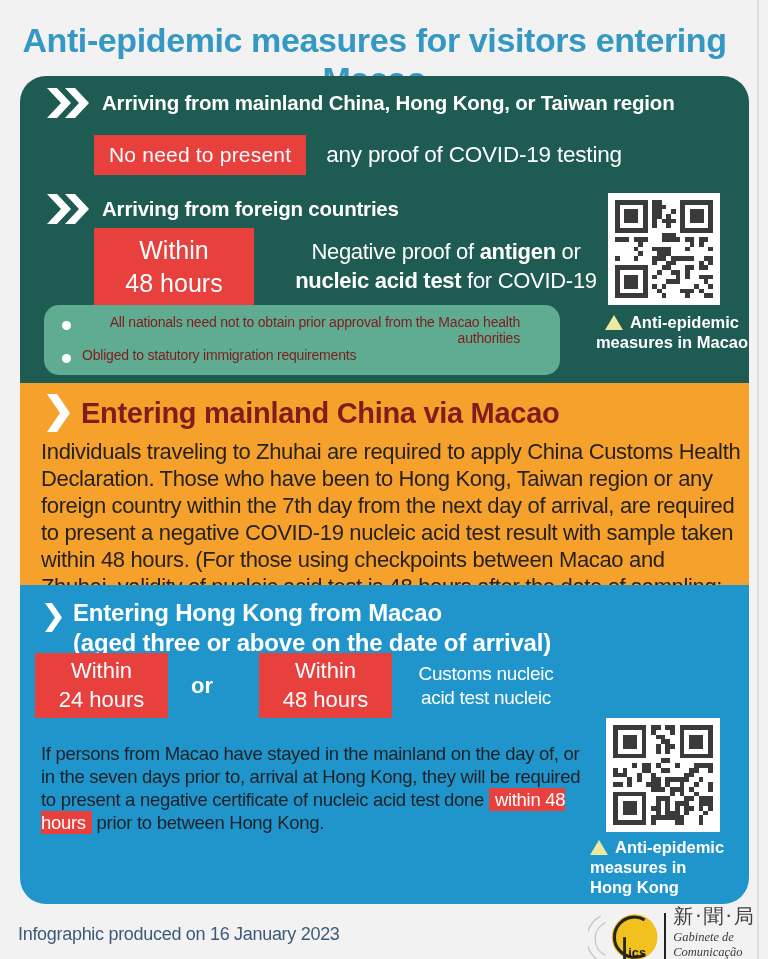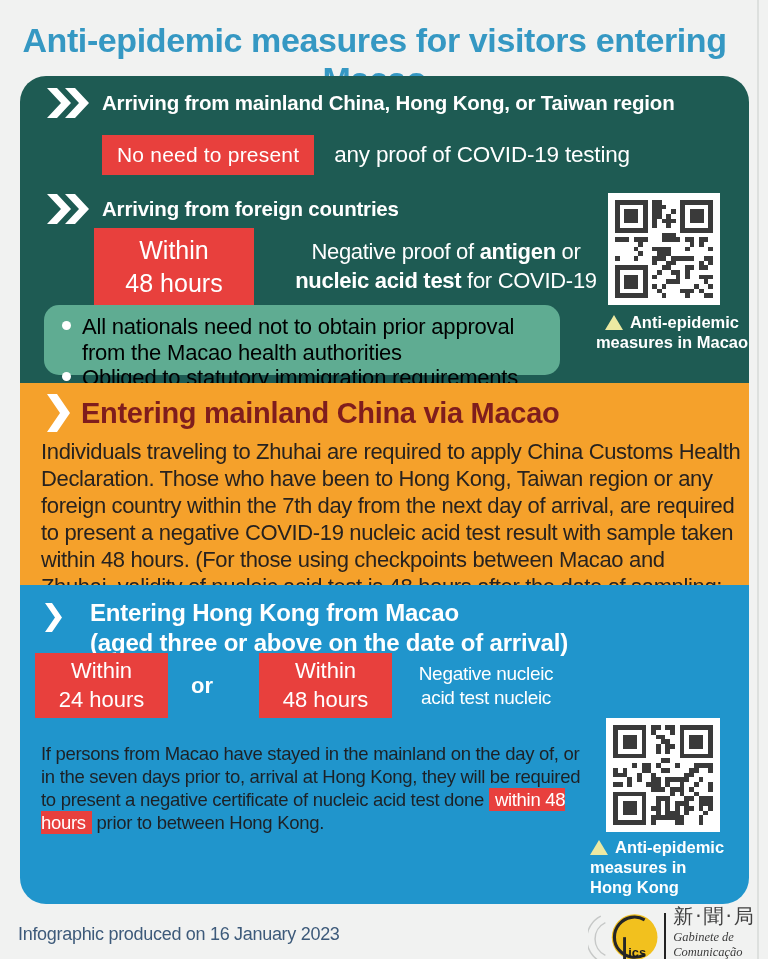--- a/index.html
+++ b/index.html
@@ -17,34 +17,34 @@
   .card{ position:absolute; top:76px; left:20px; width:729px; }
 
   
   .sec-teal{ position:relative; height:307px; background:#1e5b53; border-radius:26px 26px 0 0; color:#fff; }
   .t-head{ position:absolute; left:27px; display:flex; align-items:center; gap:13px; }
   .t-head1{ top:12px; }
   .t-head2{ top:118px; }
   .t-head .txt{ font-size:20.5px; font-weight:bold; letter-spacing:-0.2px; }
 
   .badge{ background:#e8403d; color:#fff; display:inline-block; }
-  .t-row1{ position:absolute; top:59px; left:82px; display:flex; align-items:center; gap:20px; }
+  .t-row1{ position:absolute; top:59px; left:74px; display:flex; align-items:center; gap:20px; }
   .t-row1 .badge{ font-size:21px; font-weight:500; padding:8px 15px; letter-spacing:0.2px; }
   .t-row1 .after{ font-size:22.5px; font-weight:400; letter-spacing:-0.2px; }
 
   .t-row2{ position:absolute; top:152px; left:74px; display:flex; align-items:center; }
   .badge-2line{ width:160px; text-align:center; padding:6px 4px; font-size:25px; font-weight:500; line-height:1.3; }
   .t-row2 .proof{ width:352px; margin-left:16px; text-align:center; font-size:22px; line-height:1.3; letter-spacing:-0.3px; }
   .proof b{ font-weight:bold;text-align:center; }
 
   .green-box{ position:absolute; top:229px; left:24px; width:516px; height:70px;
     background:#5fac92; border-radius:15px; padding:9px 14px 0 18px; }
   .g-row{ display:flex; gap:11px; }
   .g-dot{ width:9px; height:9px; border-radius:50%; background:#fff; margin-top:7px; flex:0 0 auto; }
-  .g-txt{ font-size:22px; line-height:1.17; letter-spacing:-0.2px; color:#000000; }
+  .g-txt{ font-size:14px; line-height:1.17; letter-spacing:-0.2px; color:#7f1d1d;text-align:right; }
   .g-row1 .g-txt{ width:438px; }
 
   
   .qr{ position:absolute; background:#fff; padding:7px; }
   .qr1{ top:117px; left:588px; width:112px; height:112px; }
   .qr2-wrap .qr{ position:static; width:114px; height:114px; }
 
   .cap{ position:absolute; color:#fff; font-size:16.5px; font-weight:600; line-height:1.22; }
   .cap .tri{ display:inline-block; width:0; height:0; border-left:9px solid transparent;
     border-right:9px solid transparent; border-bottom:15px solid #ece9a2; margin-right:7px;
@@ -53,21 +53,21 @@
 
   
   .sec-orange{ position:relative; height:202px; background:#f5a12b; }
   .o-head{ position:absolute; top:11px; left:27px; display:flex; align-items:center; gap:11px; color:#7f1d1d; }
   .o-head .txt{ font-size:29px; font-weight:bold; letter-spacing:-0.3px; }
   .o-para{ position:absolute; top:56px; left:21px; width:700px; font-size:22px;
     letter-spacing:-0.35px; line-height:1.225; color:#27221f; font-weight:500; }
 
   
   .sec-blue{ position:relative; height:319px; background:#2095cc; border-radius:0 0 26px 26px; color:#fff; }
-  .b-head{ position:absolute; top:13px; left:25px; display:flex; gap:28px; }
+  .b-head{ position:absolute; top:13px; left:25px; display:flex; gap:11px; }
   .b-head .chev{ margin-top:5px; flex:0 0 auto; }
   .b-head .txt{ font-size:24px; font-weight:bold; line-height:1.27; letter-spacing:-0.2px; }
   .b-badges{ position:absolute; top:68px; left:15px; display:flex; align-items:center; }
   .b-badge{ width:133px; text-align:center; padding:4px 2px; font-size:22px; font-weight:500; line-height:1.3; }
   .b-label{ width:168px; text-align:center; font-size:19px; line-height:1.25; letter-spacing:-0.3px; }
   .b-or{ font-size:22px; font-weight:bold; width:48px; text-align:center; }
   .b-badges .gap{ width:10px; }
 
   .b-para{ position:absolute; top:158px; left:21px; width:552px; font-size:18.5px;
     letter-spacing:-0.3px; line-height:1.24; color:#1d2126; font-weight:500; }
@@ -370,21 +370,21 @@
       </div>
       <div class="gap"></div>
       <div class="b-or">or</div>
       <div class="gap" style="width:33px"></div>
       <div class="badge b-badge">
         <div>Within</div>
         <div>48 hours</div>
       </div>
       <div class="gap"></div>
       <div class="b-label">
-        <div>Negative nucleic</div>
+        <div>Customs nucleic</div>
         <div>acid test nucleic</div>
       </div>
     </div>
 
     <p class="b-para"><span>If persons from Macao have stayed in the mainland on the day of, or in the seven days prior to, arrival at Hong Kong, they will be required to present a negative certificate of nucleic acid test done </span><span class="hl">within 48 hours</span><span> prior to between Hong Kong.</span></p>
 
     <div class="qr2-wrap">
       <div class="qr"><svg width="100%" height="100%" viewBox="0 0 21 21" shape-rendering="crispEdges">
             <rect x="0" y="0" width="1" height="1" fill="#3a3a3a"></rect>
             <rect x="1" y="0" width="1" height="1" fill="#3a3a3a"></rect>

